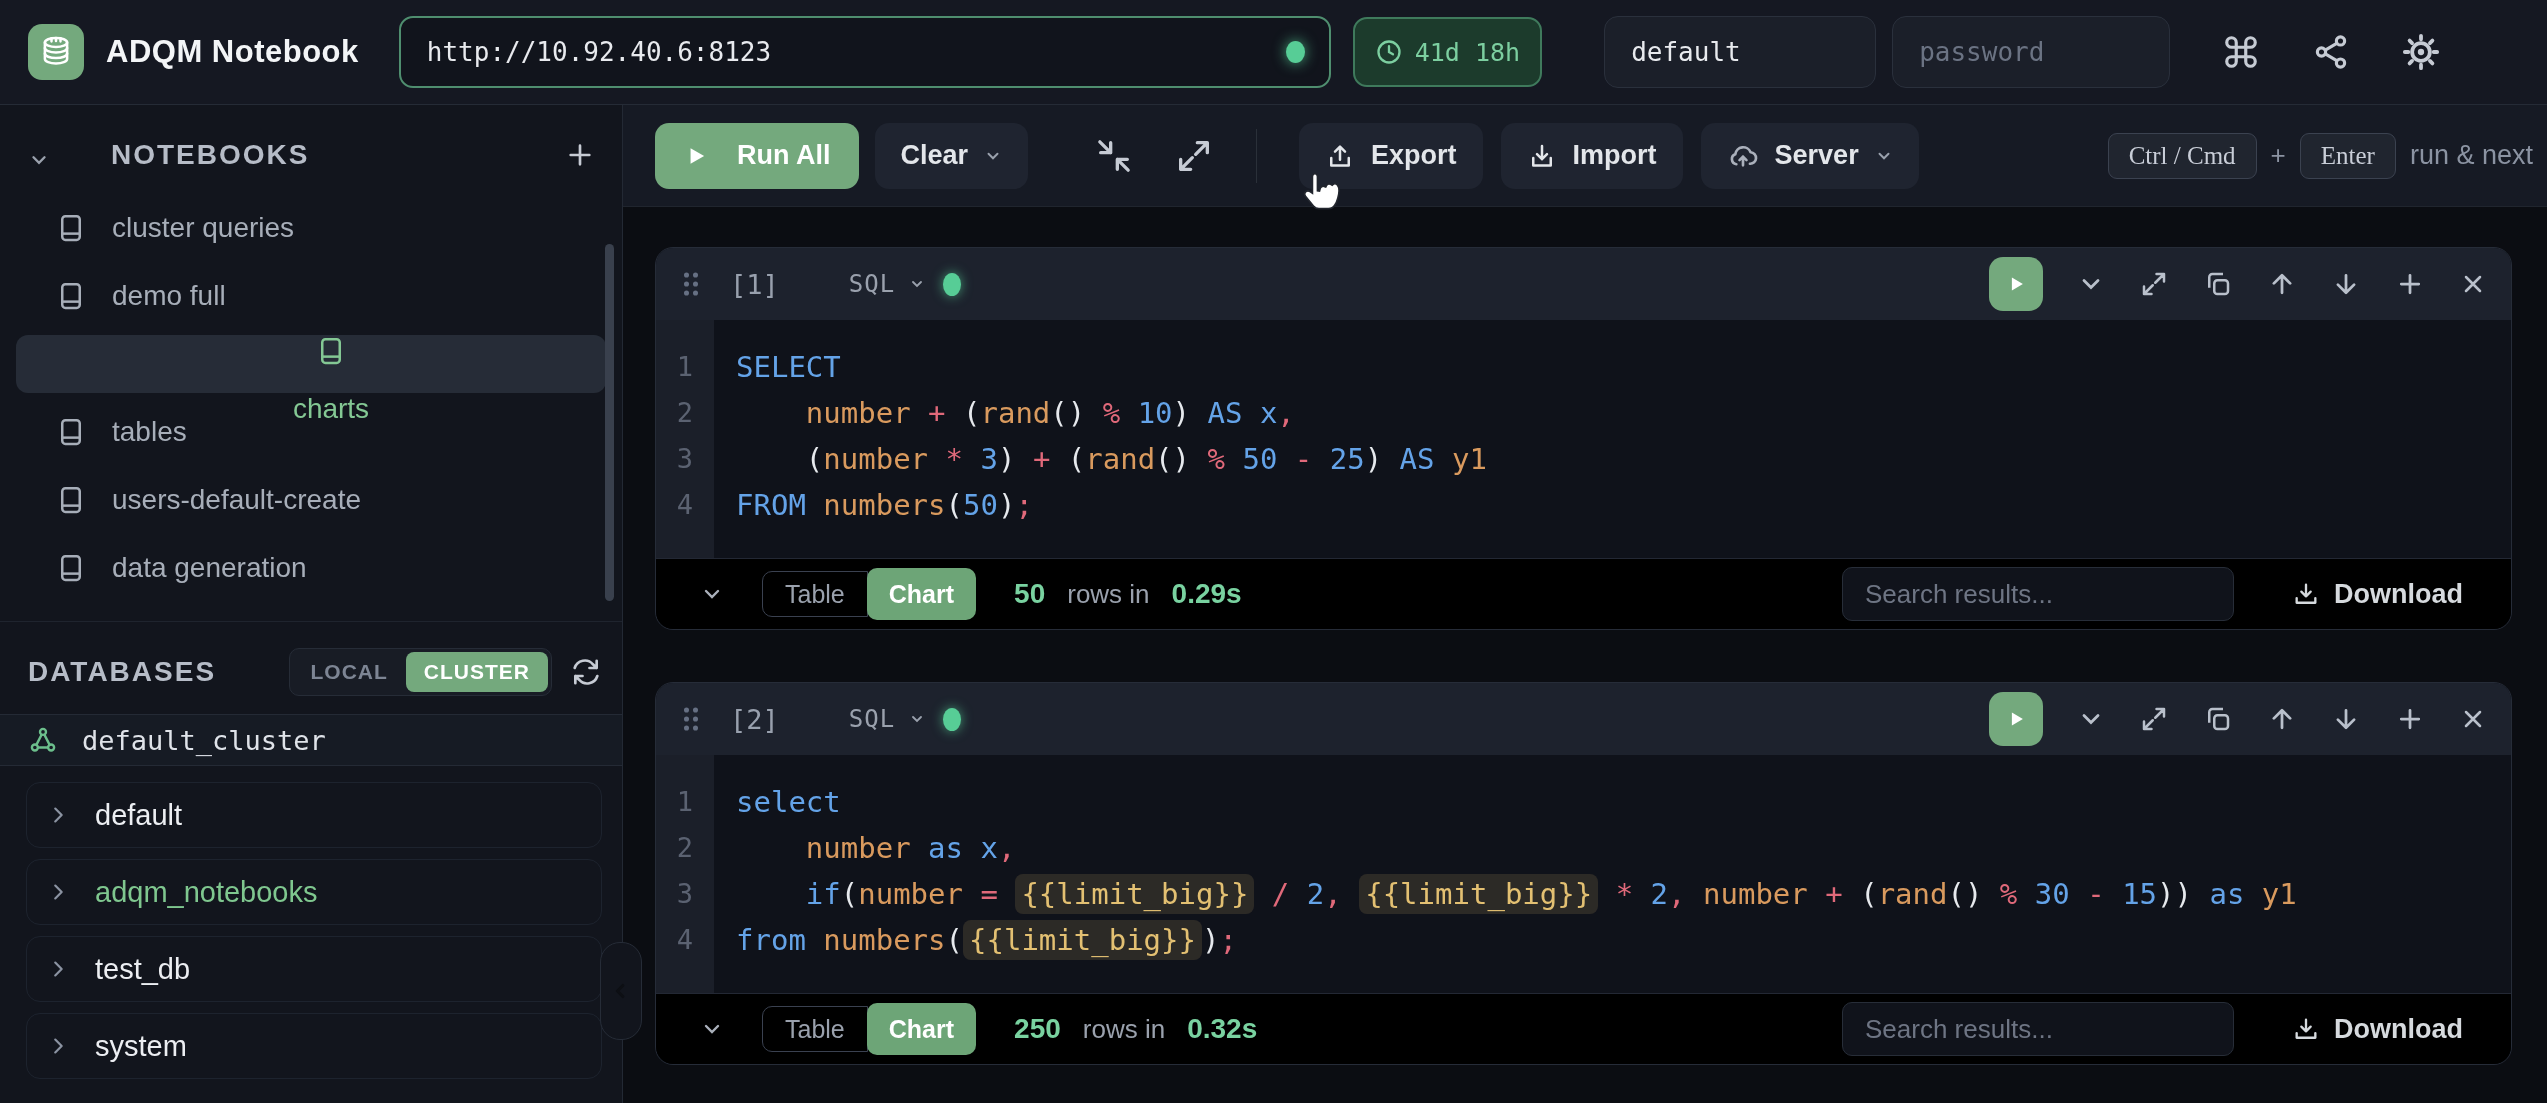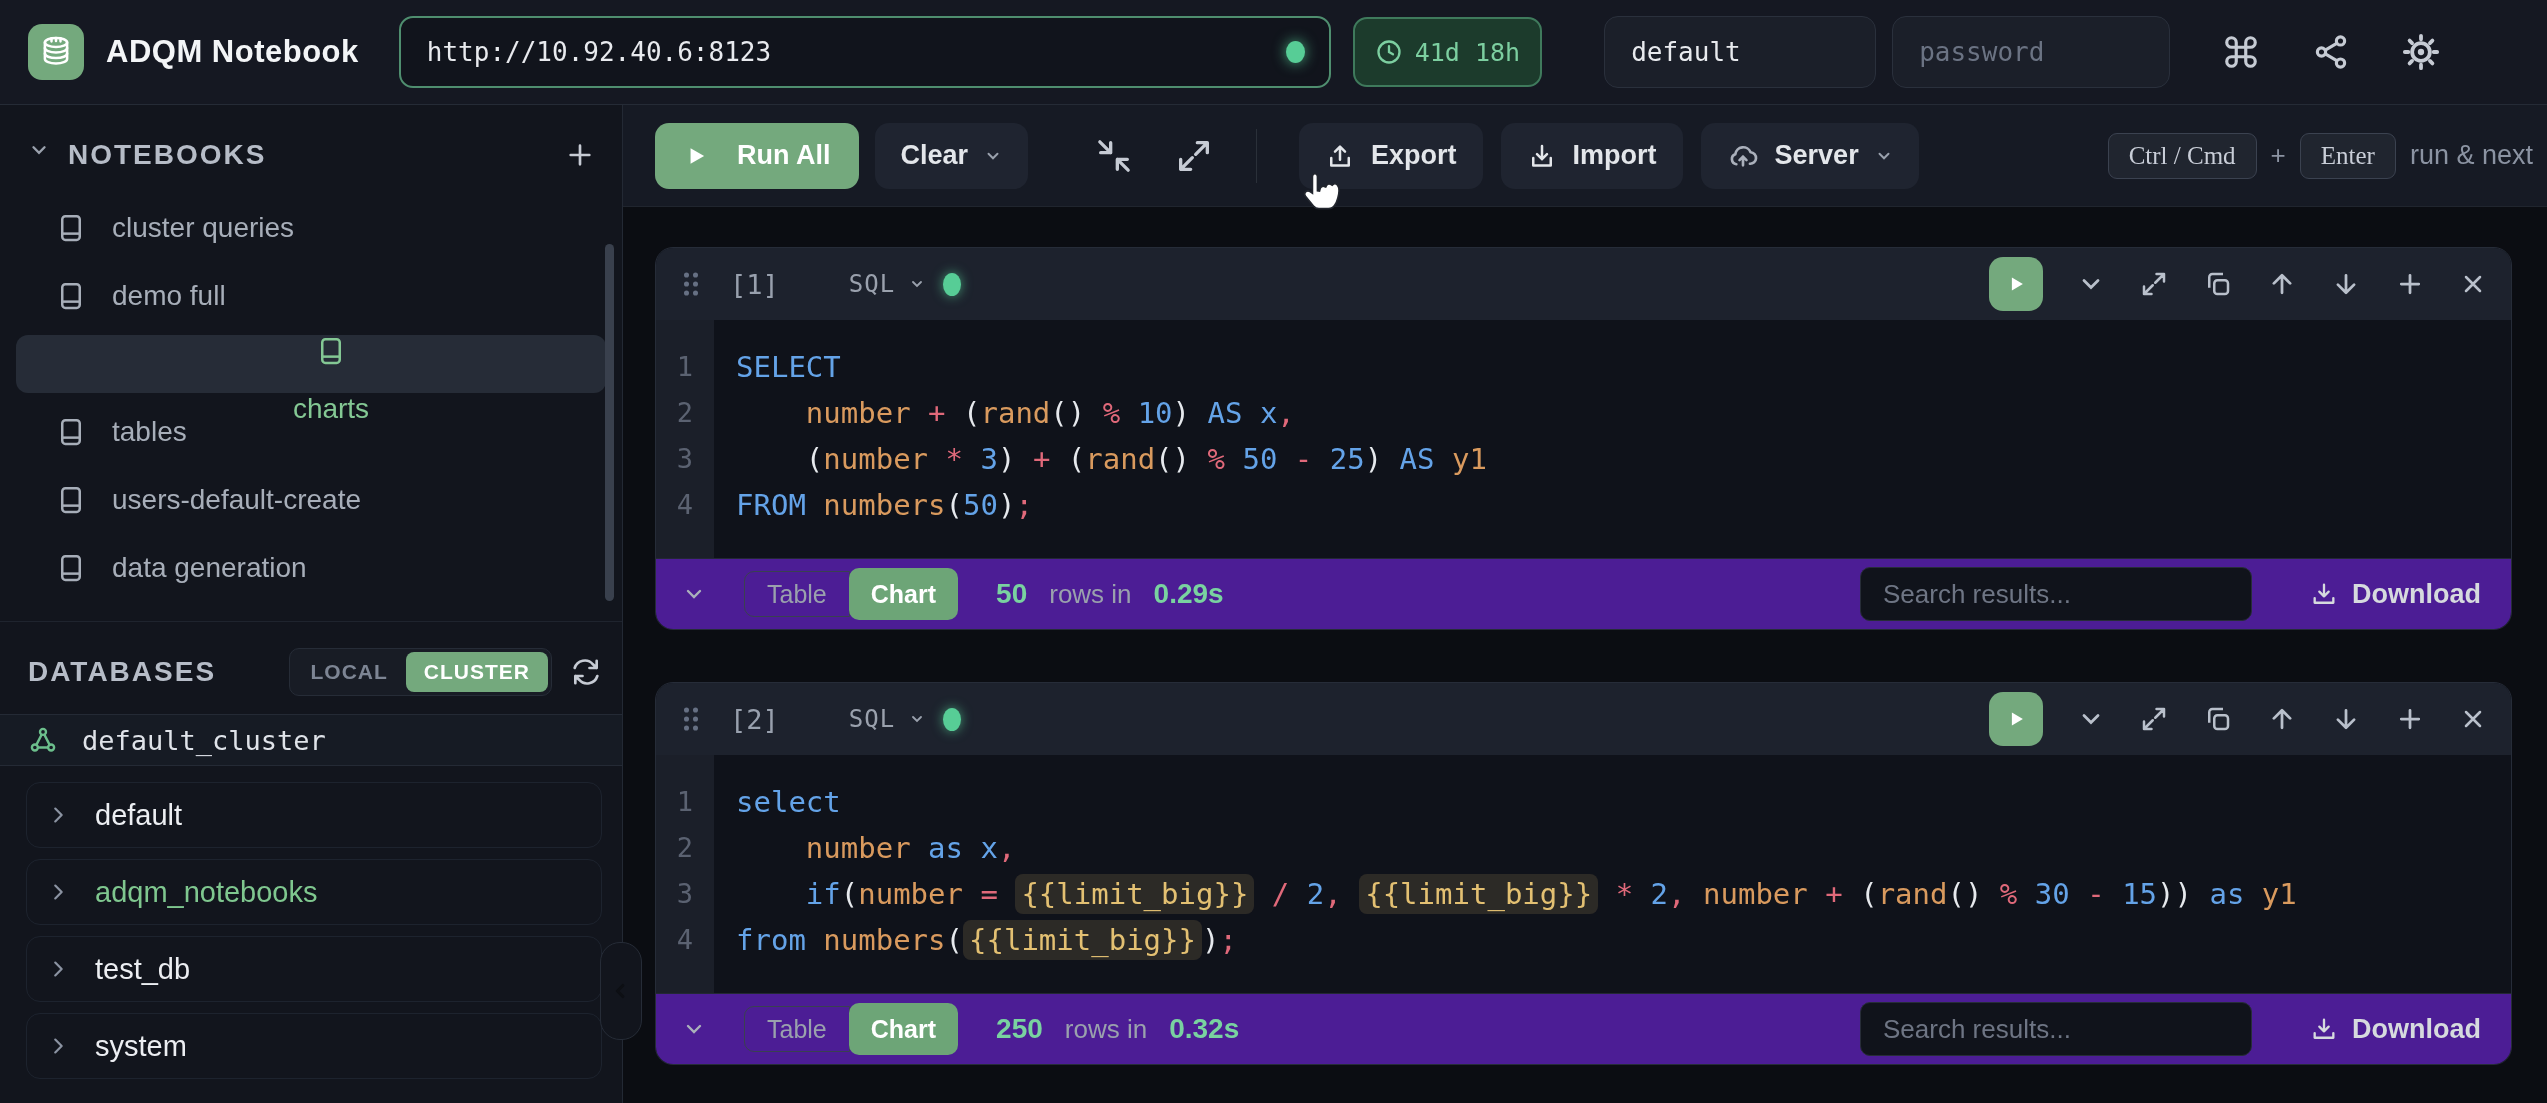--- a/index.html
+++ b/index.html
@@ -24,21 +24,21 @@
   .cred::placeholder{color:#6b7383;}
   .user{margin-left:62px;width:272px;} .pass{margin-left:16px;width:278px;}
   .top-icons{display:flex;align-items:center;gap:52px;margin-left:52px;color:#c6cbd4;}
 
   
   .workspace{position:relative;display:flex;height:998px;}
   .sidebar{position:relative;width:623px;flex:none;background:#12151d;border-right:1px solid #232934;box-sizing:border-box;}
   .main{position:relative;flex:1;background:#0b0d12;min-width:0;}
 
   
-  .nb-header{display:flex;align-items:flex-start;padding:34px 26px 18px 28px;color:#9aa1ad;}
+  .nb-header{display:flex;align-items:flex-end;padding:34px 26px 18px 28px;color:#9aa1ad;gap:43px;}
   .nb-title{font-size:28px;font-weight:bold;letter-spacing:2px;color:#b6bcc7;margin-left:18px;}
   .nb-plus{margin-left:auto;color:#c6cbd4;}
   .nb-item{height:58px;margin:10px 16px 0;display:flex;align-items:center;padding-left:40px;border-radius:12px;
            color:#a7aeb9;font-size:28px;gap:26px;cursor:default;}
   .nb-item.active{background:#262c37;color:#84c894;flex-direction:column;}
   .sb-divider{border-top:1px solid #1f242e;margin-top:24px;}
   .db-header{display:flex;align-items:center;padding:26px 20px 18px 28px;}
   .db-title{font-size:28px;font-weight:bold;letter-spacing:2px;color:#b6bcc7;}
   .scope{margin-left:auto;display:flex;align-items:flex-start;background:#181c25;border:1px solid #262c37;border-radius:10px;padding:3px;}
   .scope-local{padding:0 18px;height:40px;line-height:40px;color:#7d8594;font-size:21px;font-weight:bold;letter-spacing:1px;}
@@ -81,21 +81,21 @@
   .status-dot{width:18px;height:23px;border-radius:50%;background:#57cd96;box-shadow:0 0 12px rgba(87,205,150,.7);margin-left:18px;}
   .cell-actions{margin-left:auto;display:flex;align-items:center;gap:34px;color:#b9c0cb;}
   .play-btn{width:54px;height:54px;border-radius:14px;background:#74a97d;display:flex;align-items:center;justify-content:center;}
   .cell-code{display:flex;background:#0f121a;}
   .gutter{width:58px;background:#1b1f29;padding:24px 0 30px;flex:none;}
   .ln{height:46px;line-height:46px;text-align:center;font-family:"DejaVu Sans Mono",monospace;font-size:27px;color:#5b6271;}
   .codecol{padding:24px 0 30px 22px;font-family:"DejaVu Sans Mono",monospace;font-size:29px;overflow:hidden;}
   .cl{height:46px;line-height:46px;white-space:pre;}
   .c-k{color:#64a3e8}.c-i{color:#d99a5e}.c-o{color:#e0697a}.c-p{color:#e6e9ed}
   .c-v{color:#e3c072;background:rgba(227,192,114,.14);border-radius:8px;padding:3px 6px;}
-  .cell-results{height:70px;background:#4c1d95;border-top:1px solid #232834;display:flex;align-items:center;padding:0 26px;gap:24px;}
+  .cell-results{height:70px;background:#000000;border-top:1px solid #232834;display:flex;align-items:center;padding:0 44px;gap:24px;}
   .res-chev{color:#aab0bb;flex:none;}
   .seg{display:flex;align-items:center;margin-left:14px;}
   .seg-table{height:46px;border:1px solid #3a4150;border-radius:10px 0 0 10px;display:flex;align-items:center;
              padding:0 22px;color:#9aa1ad;font-size:25px;box-sizing:border-box;}
   .seg-chart{height:52px;background:#6da577;border-radius:10px;display:flex;align-items:center;padding:0 22px;
              color:#fff;font-weight:bold;font-size:25px;margin-left:-1px;box-sizing:border-box;}
   .rows-num{color:#79d2a0;font-weight:bold;font-size:28px;margin-left:14px;}
   .rows-label{color:#9aa1ad;font-size:26px;margin:0 -2px;}
   .time{color:#79d2a0;font-weight:bold;font-size:28px;}
   .search{margin-left:auto;width:392px;height:54px;background:#10131b;border:1px solid #272d38;border-radius:10px;

